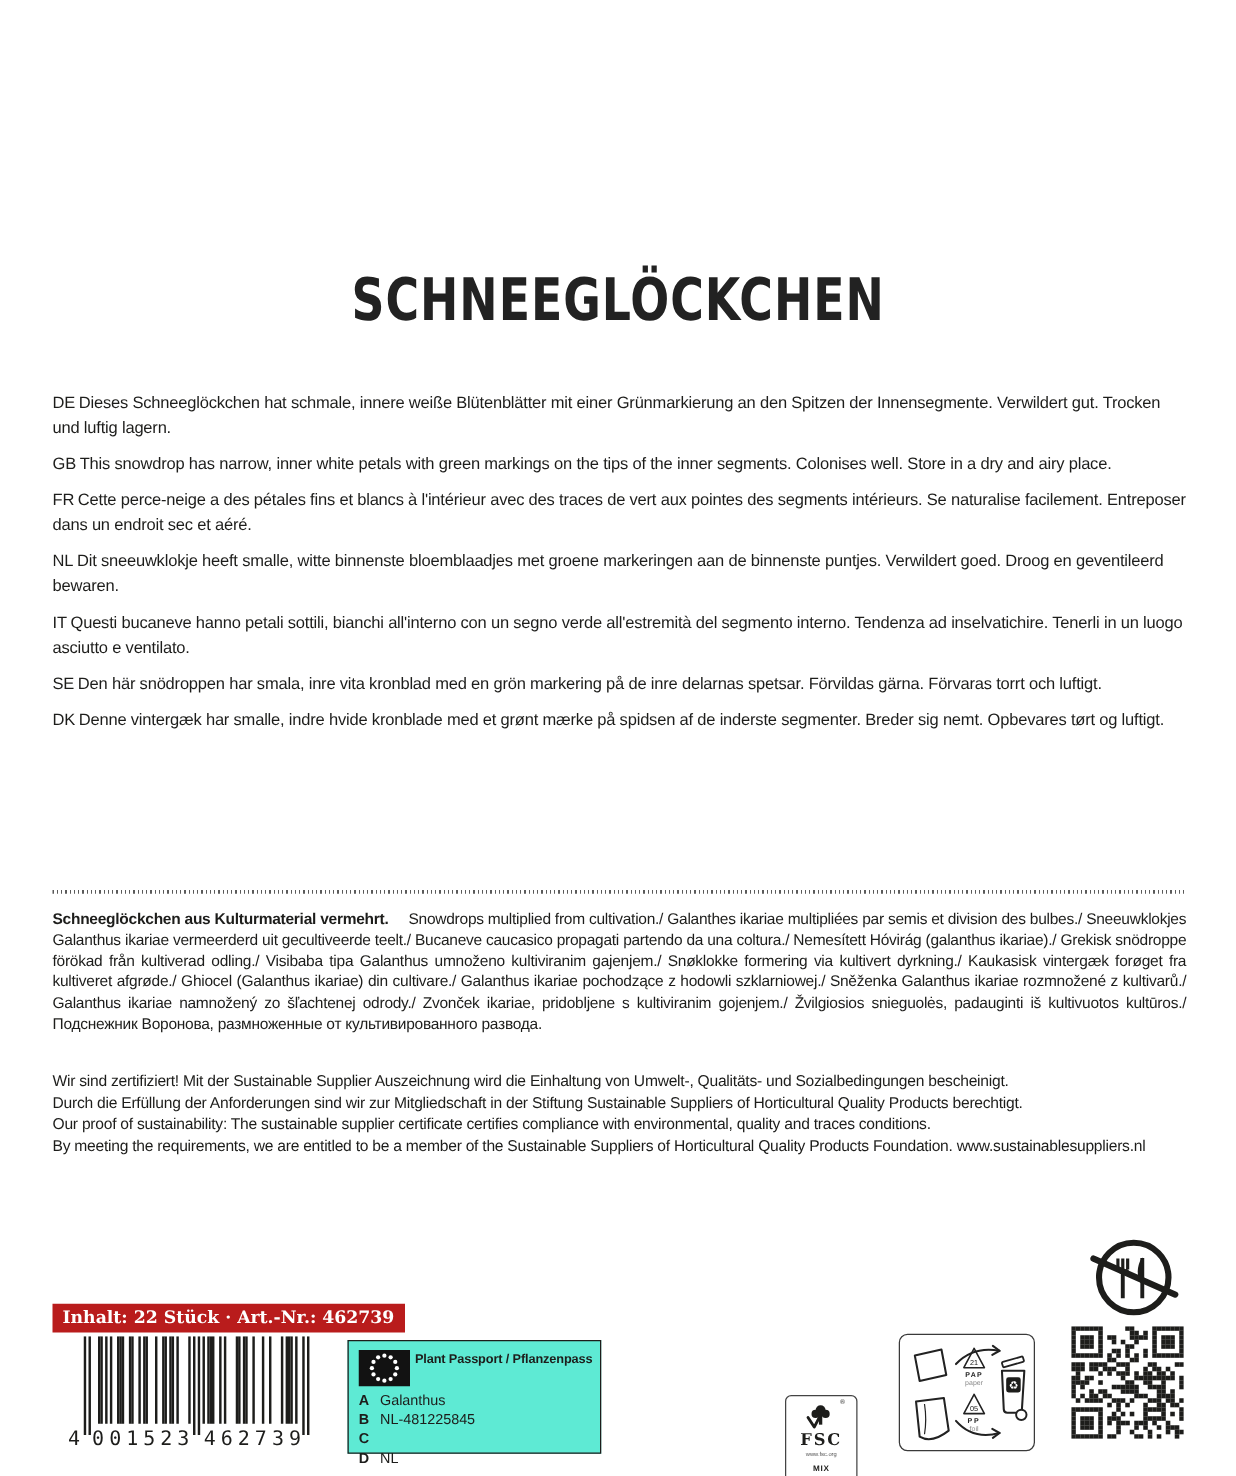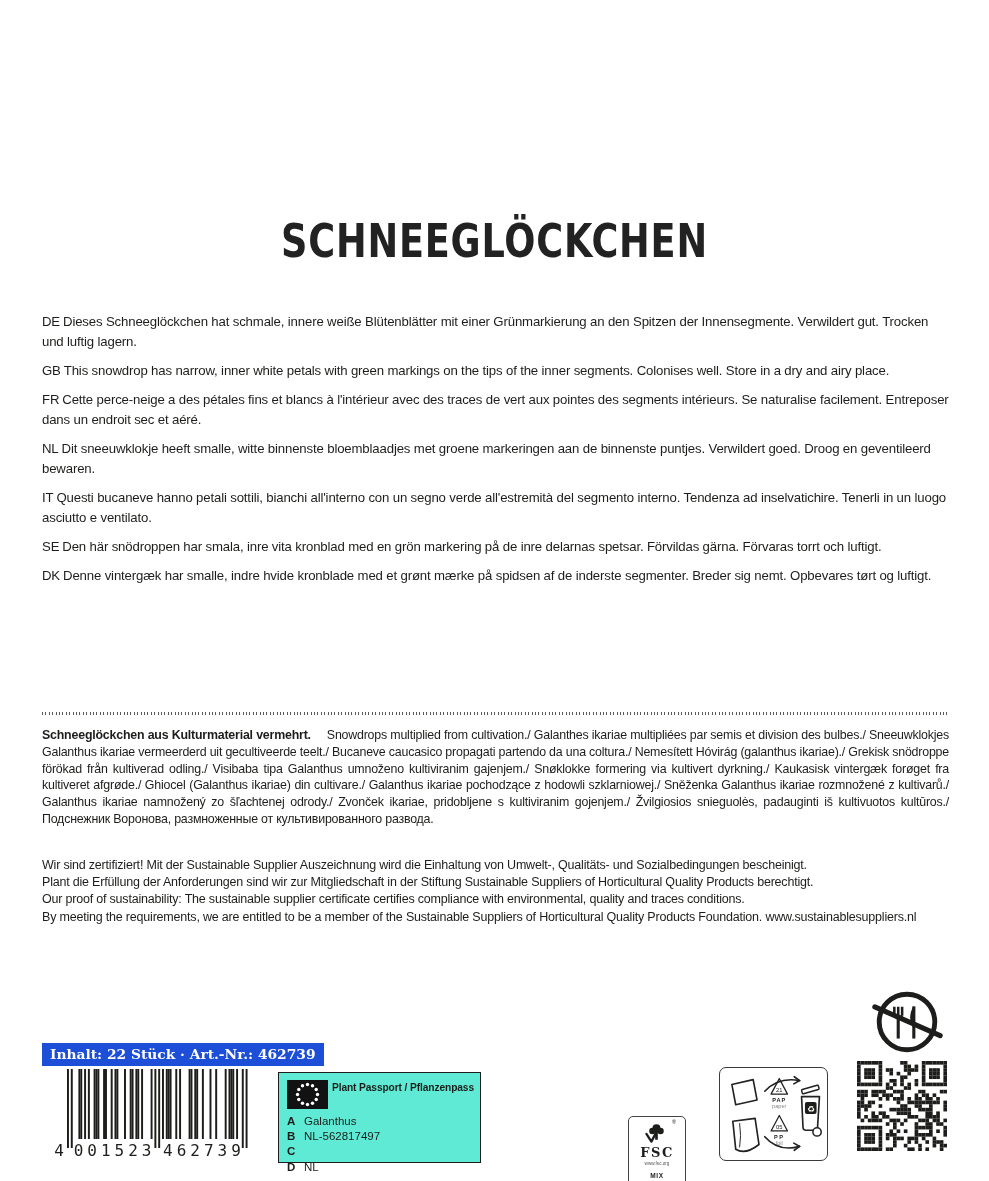--- a/index.html
+++ b/index.html
@@ -25,21 +25,21 @@
 
   .cert{position:absolute;left:42px;top:857px;width:907px;
     font-size:12.5px;line-height:17.2px;letter-spacing:-.2px}
 
   .company{position:absolute;left:42px;top:937px;font-style:normal;
     font-size:13.4px;line-height:17px}
   .company-name{font-weight:700}
 
   .no-food{position:absolute;left:868px;top:985px;width:78px;height:72px}
 
-  .content-bar{position:absolute;left:42px;top:1043px;height:23px;background:#1d4ed8;
+  .content-bar{position:absolute;left:42px;top:1043px;height:23px;background:#b91c1c;
     color:#fff;font-family:"DejaVu Serif",serif;font-weight:700;font-size:13.8px;
     line-height:23px;padding:0 8px;white-space:nowrap;width:max-content}
 
   .barcode{position:absolute;left:54px;top:1069px}
 
   .passport{position:absolute;left:278px;top:1072px;width:203px;height:91px;
     border:1.6px solid #1d1d1b;background:#5eead4}
   .passport-flag{position:absolute;left:8px;top:7px;width:41px;height:29px;background:#121212}
   .passport-title{position:absolute;right:6px;top:9px;font-size:10.2px;font-weight:700;letter-spacing:-.1px}
   .passport-rows{position:absolute;left:8px;top:41px;right:6px}
@@ -80,21 +80,21 @@
   </section>
 
   <div class="perforation"></div>
 
   <p class="propagation">
     <b>Schneeglöckchen aus Kulturmaterial vermehrt.</b><span>Snowdrops multiplied from cultivation./ Galanthes ikariae multipliées par semis et division des bulbes./ Sneeuwklokjes Galanthus ikariae vermeerderd uit gecultiveerde teelt./ Bucaneve caucasico propagati partendo da una coltura./ Nemesített Hóvirág (galanthus ikariae)./ Grekisk snödroppe förökad från kultiverad odling./ Visibaba tipa Galanthus umnoženo kultiviranim gajenjem./ Snøklokke formering via kultivert dyrkning./ Kaukasisk vintergæk forøget fra kultiveret afgrøde./ Ghiocel (Galanthus ikariae) din cultivare./ Galanthus ikariae pochodzące z hodowli szklarniowej./ Sněženka Galanthus ikariae rozmnožené z kultivarů./ Galanthus ikariae namnožený zo šľachtenej odrody./ Zvonček ikariae, pridobljene s kultiviranim gojenjem./ Žvilgiosios snieguolės, padauginti iš kultivuotos kultūros./ Подснежник Воронова, размноженные от культивированного развода.</span>
   </p>
 
   <div class="cert">
     <div>Wir sind zertifiziert! Mit der Sustainable Supplier Auszeichnung wird die Einhaltung von Umwelt-, Qualitäts- und Sozialbedingungen bescheinigt.</div>
-    <div>Plant die Erfüllung der Anforderungen sind wir zur Mitgliedschaft in der Stiftung Sustainable Suppliers of Horticultural Quality Products berechtigt.</div>
+    <div>Durch die Erfüllung der Anforderungen sind wir zur Mitgliedschaft in der Stiftung Sustainable Suppliers of Horticultural Quality Products berechtigt.</div>
     <div>Our proof of sustainability: The sustainable supplier certificate certifies compliance with environmental, quality and traces conditions.</div>
     <div>By meeting the requirements, we are entitled to be a member of the Sustainable Suppliers of Horticultural Quality Products Foundation. www.sustainablesuppliers.nl</div>
   </div>
 
 
   <div class="no-food">
     <svg viewBox="0 0 80 72" width="78" height="72">
       <circle cx="40" cy="37" r="28.5" fill="none" stroke="#1d1d1b" stroke-width="5"></circle>
       <g stroke="#1d1d1b" fill="none">
         <path d="M27,21.5 v9 M31,21.5 v9 M35,21.5 v9" stroke-width="2.6"></path>
@@ -178,21 +178,21 @@
         </svg>
     </div>
     <div class="passport-title">Plant Passport / Pflanzenpass</div>
     <div class="passport-rows">
       <div class="passport-row">
         <span class="passport-key">A</span>
         <span>Galanthus</span>
       </div>
       <div class="passport-row">
         <span class="passport-key">B</span>
-        <span>NL-562817497</span>
+        <span>NL-481225845</span>
       </div>
       <div class="passport-row">
         <span class="passport-key">C</span>
         <span></span>
       </div>
       <div class="passport-row">
         <span class="passport-key">D</span>
         <span>NL</span>
       </div>
     </div>

